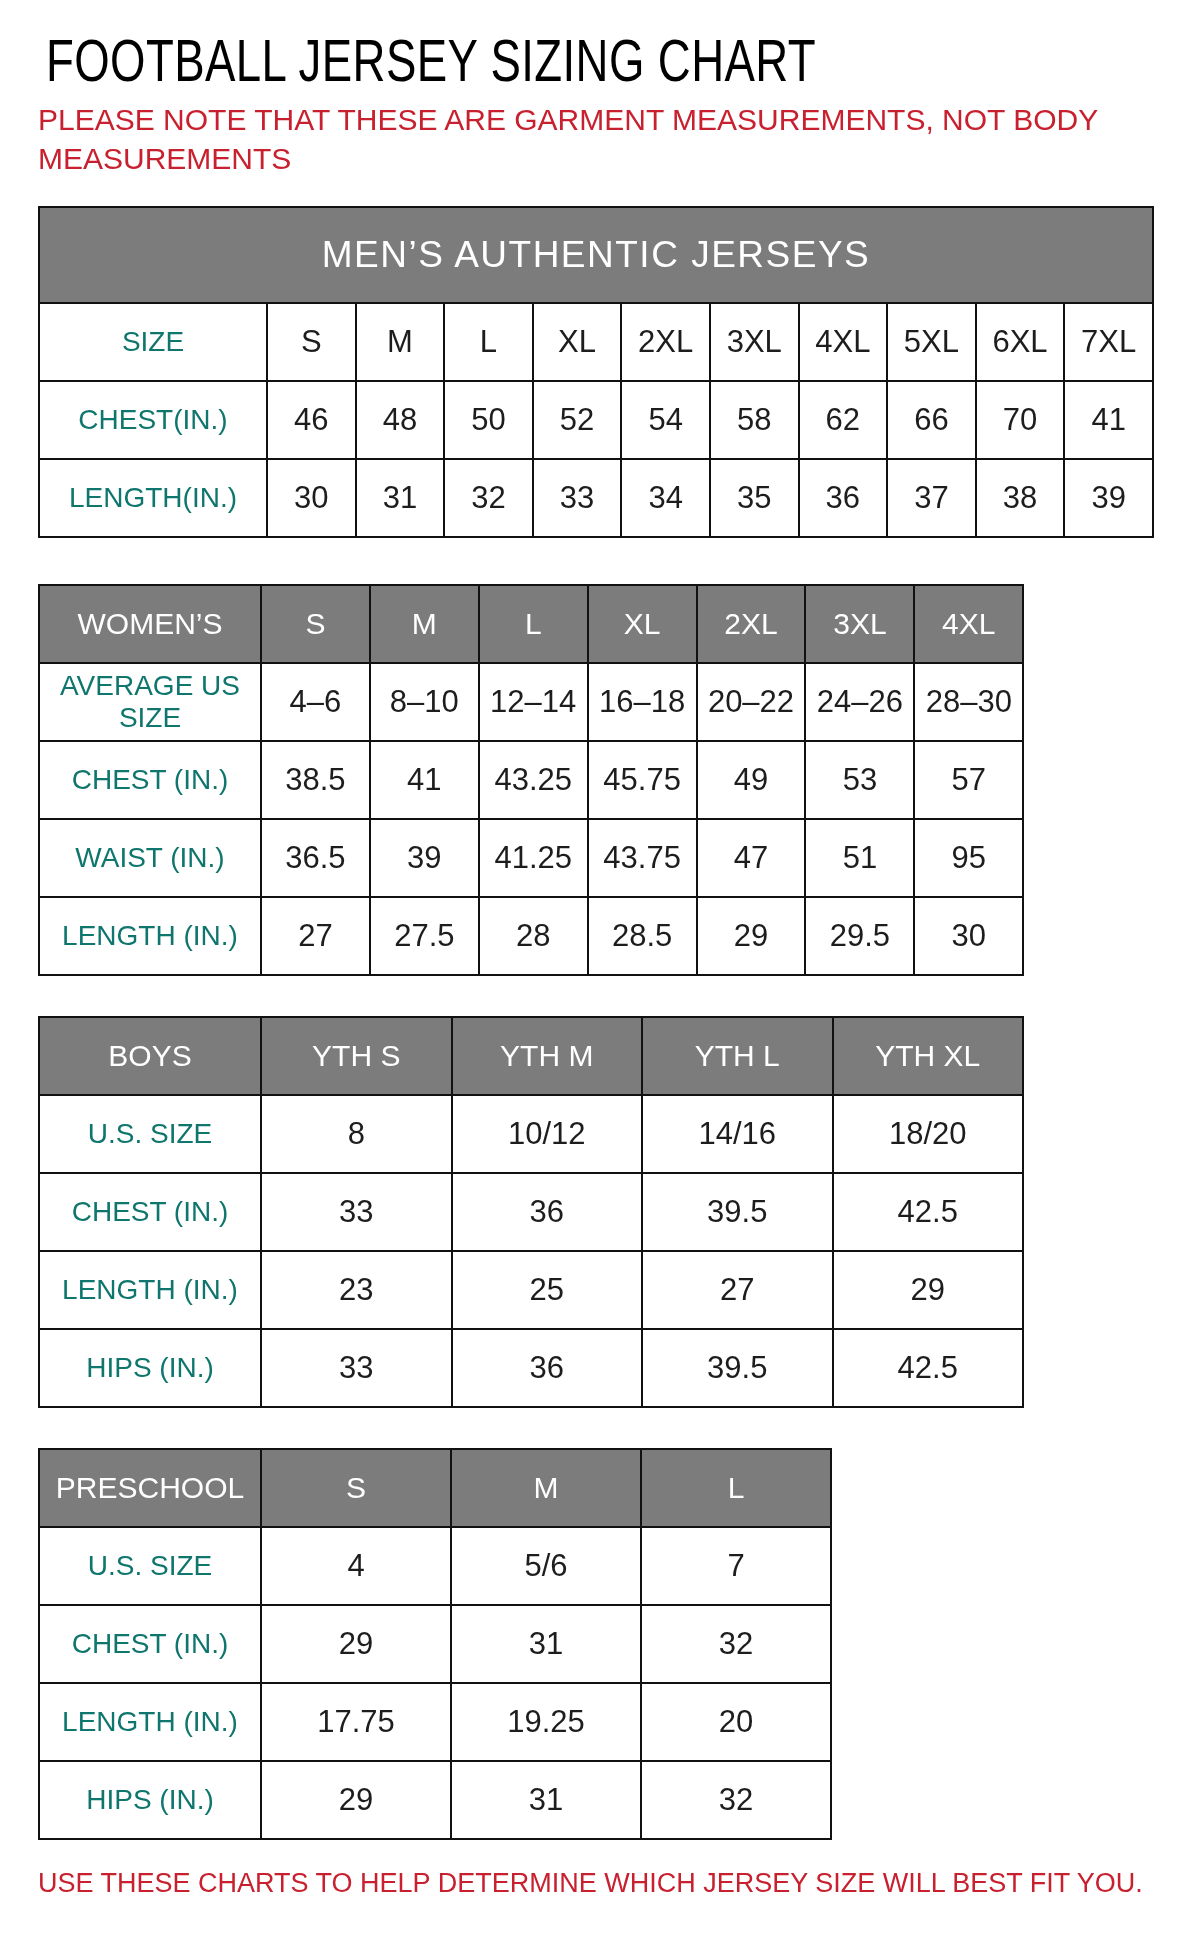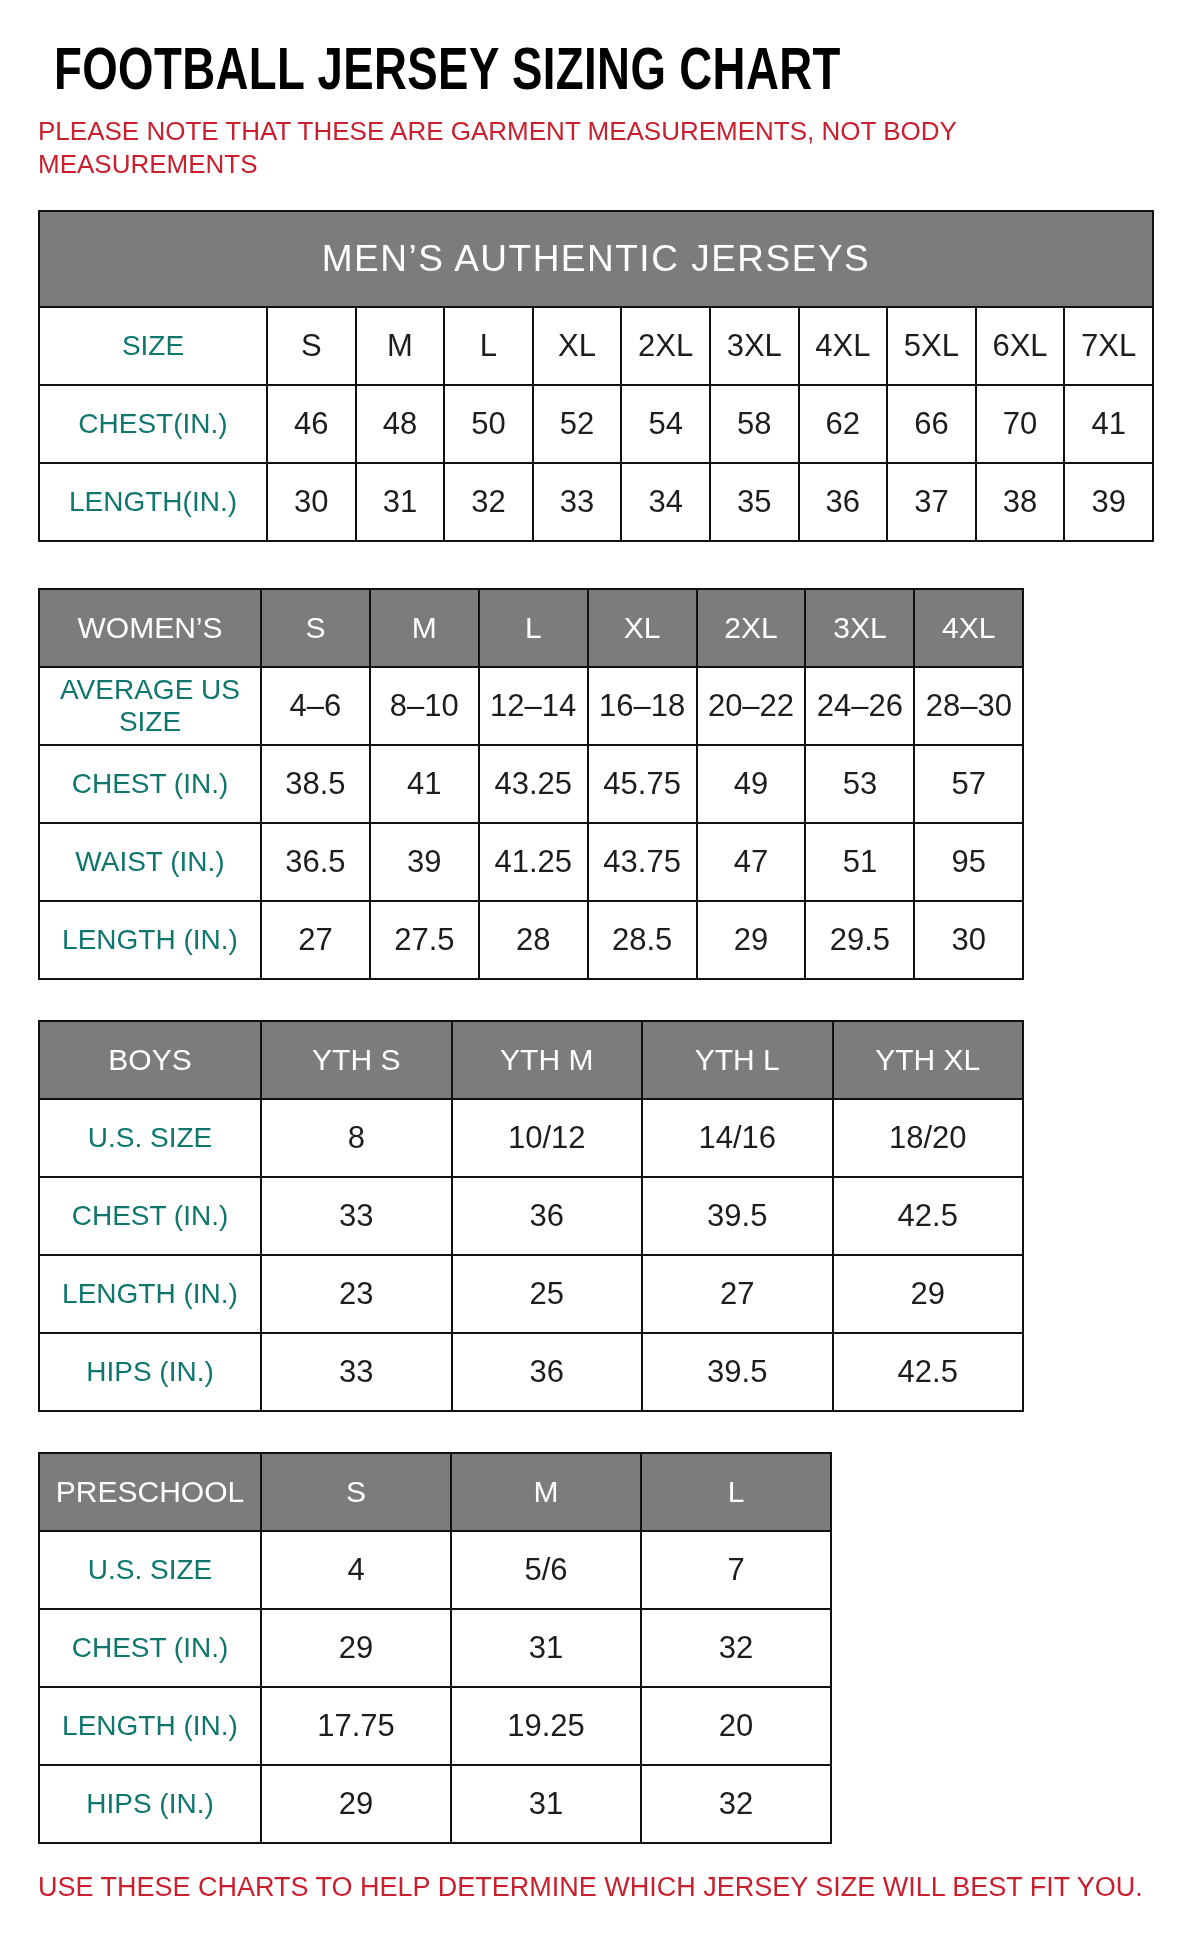--- a/index.html
+++ b/index.html
@@ -5,37 +5,37 @@
   * { box-sizing: border-box; }
   html, body { margin: 0; padding: 0; background: #ffffff; }
   body {
     width: 1200px;
     font-family: "Liberation Sans", sans-serif;
     color: #111;
   }
   .page { padding: 22px 40px 16px 38px; }
 
   .title {
-    margin: 16px;
+    margin: 8px;
     font-size: 60px;
     line-height: 1.02;
-    font-weight: 700;
+    font-weight: 400;
     color: #000;
   }
   .title-squeeze {
     display: inline-block;
     transform: scaleX(0.76);
     transform-origin: left center;
     letter-spacing: 0.5px;
     white-space: nowrap;
   }
 
   .note {
     color: var(--note-red, #c8202e);
-    font-size: 26px;
+    font-size: 30px;
     line-height: 1.28;
     margin: 10px 0 0 0;
   }
   .top-note { max-width: 1070px; }
   .bottom-note { font-size: 27px; margin-top: 26px; white-space: nowrap; }
 
   table.tbl {
     border-collapse: collapse;
     table-layout: fixed;
     margin-top: 40px;

